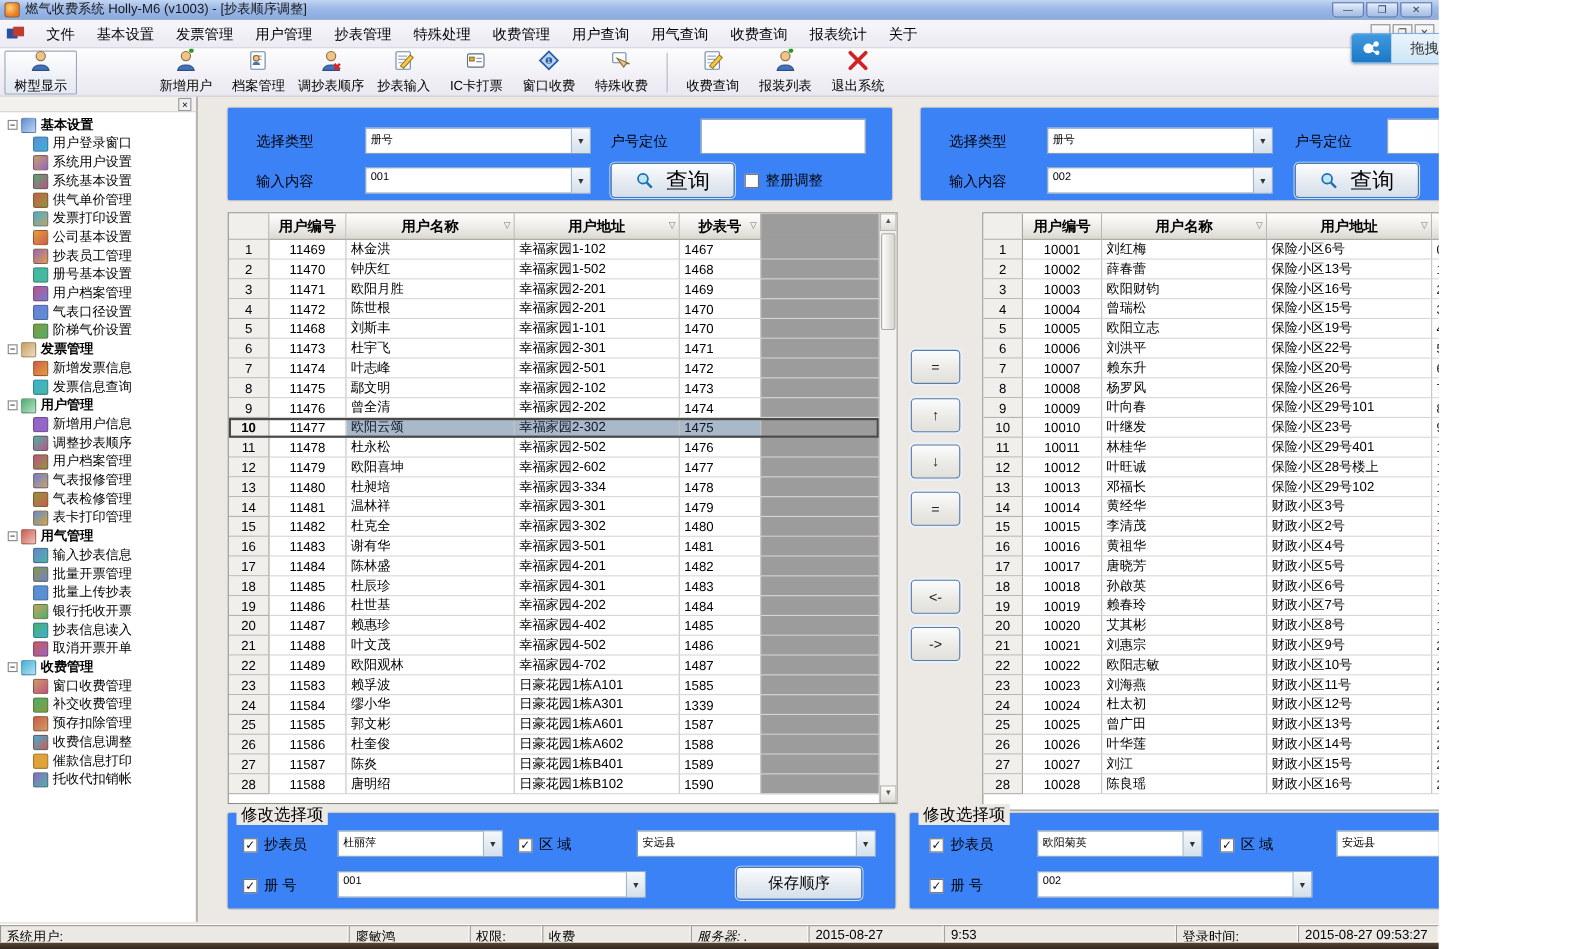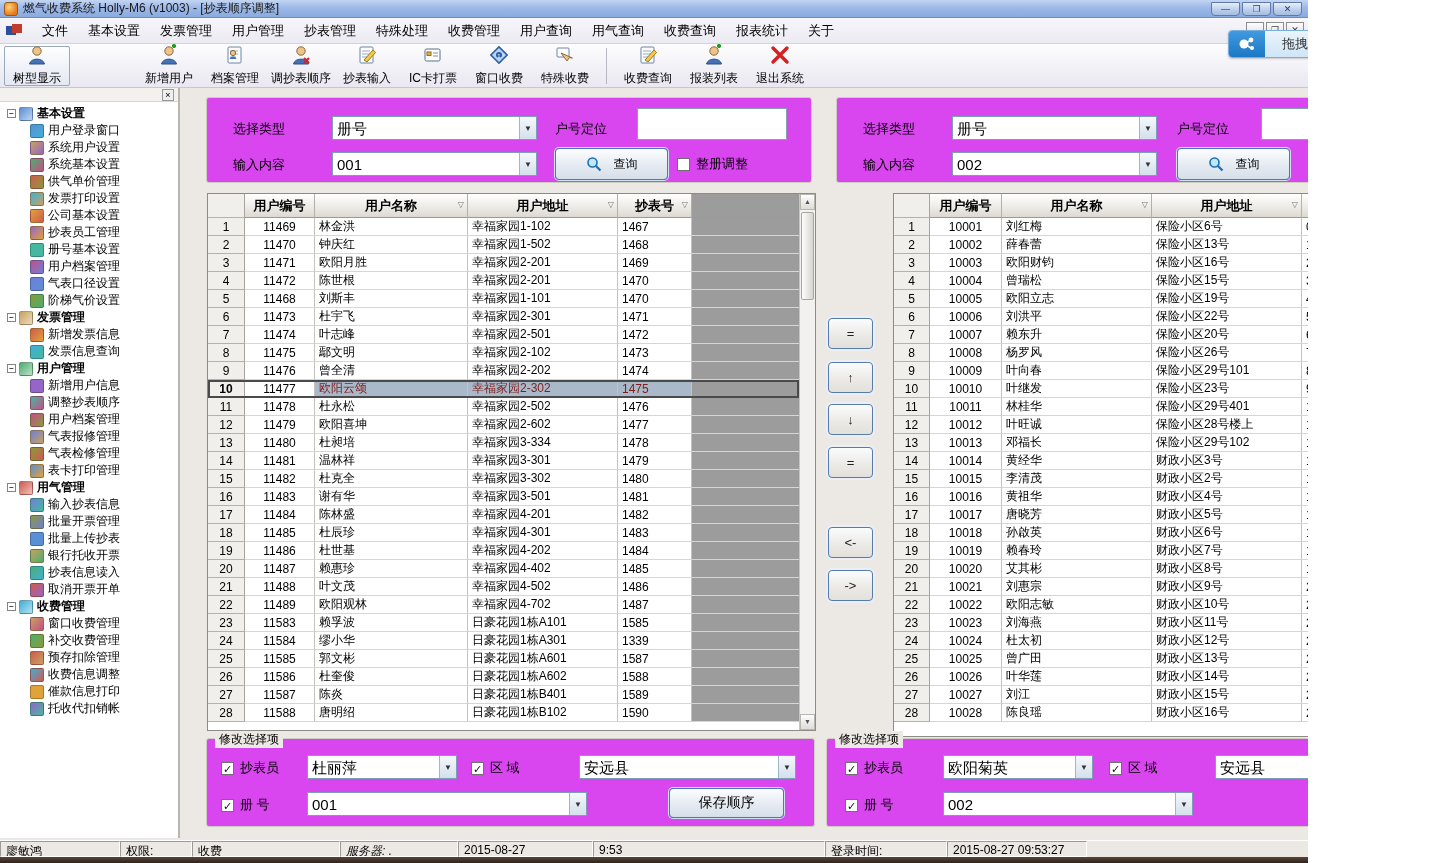--- a/index.html
+++ b/index.html
@@ -58,35 +58,35 @@
   .trow { display:flex; align-items:center; height:17px; white-space:nowrap; cursor:pointer; }
   .trow .exp { width:9px; height:9px; border:1px solid #848484; background:#fff; font-size:8px; line-height:7px;
     text-align:center; color:#333; margin:0 3px; }
   .trow.grp { font-weight:bold; }
   .trow.itm { padding-left:26px; }
   .tico { width:14px; height:14px; border-radius:2px; margin-right:4px; flex:0 0 14px; border:1px solid rgba(0,0,0,.25); }
 
   .main { position:absolute; left:182px; top:0; right:0; height:100%; background:#ece9e4; }
 
   
-  .gbox { position:absolute; border:1px solid #cfcdc2; border-radius:3px; background:#d946ef; }
-  .gbox .glabel { position:absolute; left:8px; top:-8px; background:#ece9e4; padding:0 4px; font-size:12px; }
+  .gbox { position:absolute; border:1px solid #cfcdc2; border-radius:3px; background:#3b82f6; }
+  .gbox .glabel { position:absolute; left:8px; top:-8px; background:#ece9e4; padding:0 4px; font-size:15px; }
 
   .lbl { position:absolute; font-size:13px; white-space:nowrap; }
 
   
   .combo { position:absolute; height:24px; background:#fff; border:1px solid #7f9db9; display:flex; cursor:pointer; }
-  .combo .val { flex:1; font-size:15px; padding:3px 4px; overflow:hidden; white-space:nowrap; }
+  .combo .val { flex:1; font-size:10px; padding:3px 4px; overflow:hidden; white-space:nowrap; }
   .combo .cbtn { width:17px; border-left:1px solid #9db6cc; background:linear-gradient(#f5f8fb,#d4e0ec);
     display:flex; align-items:center; justify-content:center; font-size:8px; color:#333; }
   .tbox { position:absolute; background:#fff; border:1px solid #8aa0b5; }
 
   .query { position:absolute; height:32px; border:1px solid #4a7ab0; border-radius:4px;
     background:linear-gradient(#fcfdfe,#e3e9f1 60%,#d6dfe9); display:flex; align-items:center;
-    justify-content:center; gap:12px; font-size:12px; cursor:pointer; box-shadow:0 0 0 1px #cfe0f0; }
+    justify-content:center; gap:12px; font-size:20px; cursor:pointer; box-shadow:0 0 0 1px #cfe0f0; }
   .savebtn { position:absolute; height:30px; border:1px solid #4a7ab0; border-radius:4px;
     background:linear-gradient(#fcfdfe,#e3e9f1 60%,#d6dfe9); font-size:14px; cursor:pointer; box-shadow:0 0 0 1px #cfe0f0; }
 
   .cbwrap { position:absolute; display:flex; align-items:center; gap:6px; font-size:13px; white-space:nowrap; }
   .cb { width:13px; height:13px; border:1px solid #707070; background:#fff; font-size:11px; line-height:12px;
     text-align:center; color:#111; cursor:pointer; }
 
   
   .grid { position:absolute; background:#fff; border:1px solid #8e8b86; overflow:hidden; }
   .g-inner { position:absolute; left:0; top:0; right:16px; bottom:0; overflow:hidden; }
@@ -94,21 +94,21 @@
   .grow.head { height:24px; }
   .gcell { border-right:1px solid #c6c3bd; border-bottom:1px solid #d9d6d1; font-size:12px;
     padding:1px 4px; overflow:hidden; white-space:nowrap; display:flex; align-items:center; }
   .head .gcell { background:linear-gradient(#ffffff,#eceae5 60%,#dcd9d2); font-weight:bold; font-size:13px;
     justify-content:center; border-right:1px solid #b3b0aa; border-bottom:1px solid #9d9a94; position:relative; }
   .gcell.num { background:#f0efec; justify-content:center; border-right:1px solid #a7a49e; border-bottom:1px solid #b5b2ac; }
   .gcell.ctr { justify-content:center; }
   .gcell.cf { flex:1; background:#9c9c9c; border-right:none; }
   .head .gcell.cf { background:#9c9c9c; }
   .sortmk { position:absolute; right:3px; top:6px; font-size:8px; color:#777; font-weight:normal; }
-  .grow.sel .gcell.hl { background:#a9b9c9; color:#7f1d1d; }
+  .grow.sel .gcell.hl { background:#a9b9c9; color:#0f172a; }
   .grow.sel { outline:2px solid #4a4a4a; outline-offset:-2px; }
   .grow.sel .gcell.num { font-weight:bold; }
 
   .lt .c0{width:37px}.lt .c1{width:70px}.lt .c2{width:153px}.lt .c3{width:150px}.lt .c4{width:74px}
   .rt .c0{width:36px}.rt .c1{width:72px}.rt .c2{width:150px}.rt .c3{width:150px}.rt .c4{width:98px}
 
   
   .vsb { position:absolute; right:0; top:0; bottom:0; width:16px; background:#f2f1ef; border-left:1px solid #c9c6c0; }
   .vsb .arr { position:absolute; left:0; width:15px; height:16px; background:linear-gradient(#fdfdfd,#dedcd8);
     border:1px solid #b9b6b0; font-size:7px; text-align:center; line-height:14px; color:#555; cursor:pointer; }
@@ -1040,20 +1040,21 @@
         <div class="combo" style="left:116px;top:53px;width:250px">
           <span class="val">002</span>
           <span class="cbtn">▼</span>
         </div>
       </div>
 
     </div>
   </div>
 
   <div class="statusbar" id="statusbar">
+      <div class="sseg" style="width: 350px;">系统用户:</div>
       <div class="sseg" style="width: 120px;">廖敏鸿</div>
       <div class="sseg" style="width: 72px;">权限:</div>
       <div class="sseg" style="width: 148px;">收费</div>
       <div class="sseg" style="width: 118px; font-style: italic;">服务器: .</div>
       <div class="sseg" style="width: 135px;">2015-08-27</div>
       <div class="sseg" style="width: 232px;">9:53</div>
       <div class="sseg" style="width: 122px;">登录时间:</div>
       <div class="sseg" style="width: 140px;">2015-08-27 09:53:27</div>
     </div>
   <div class="taskstrip"></div>

